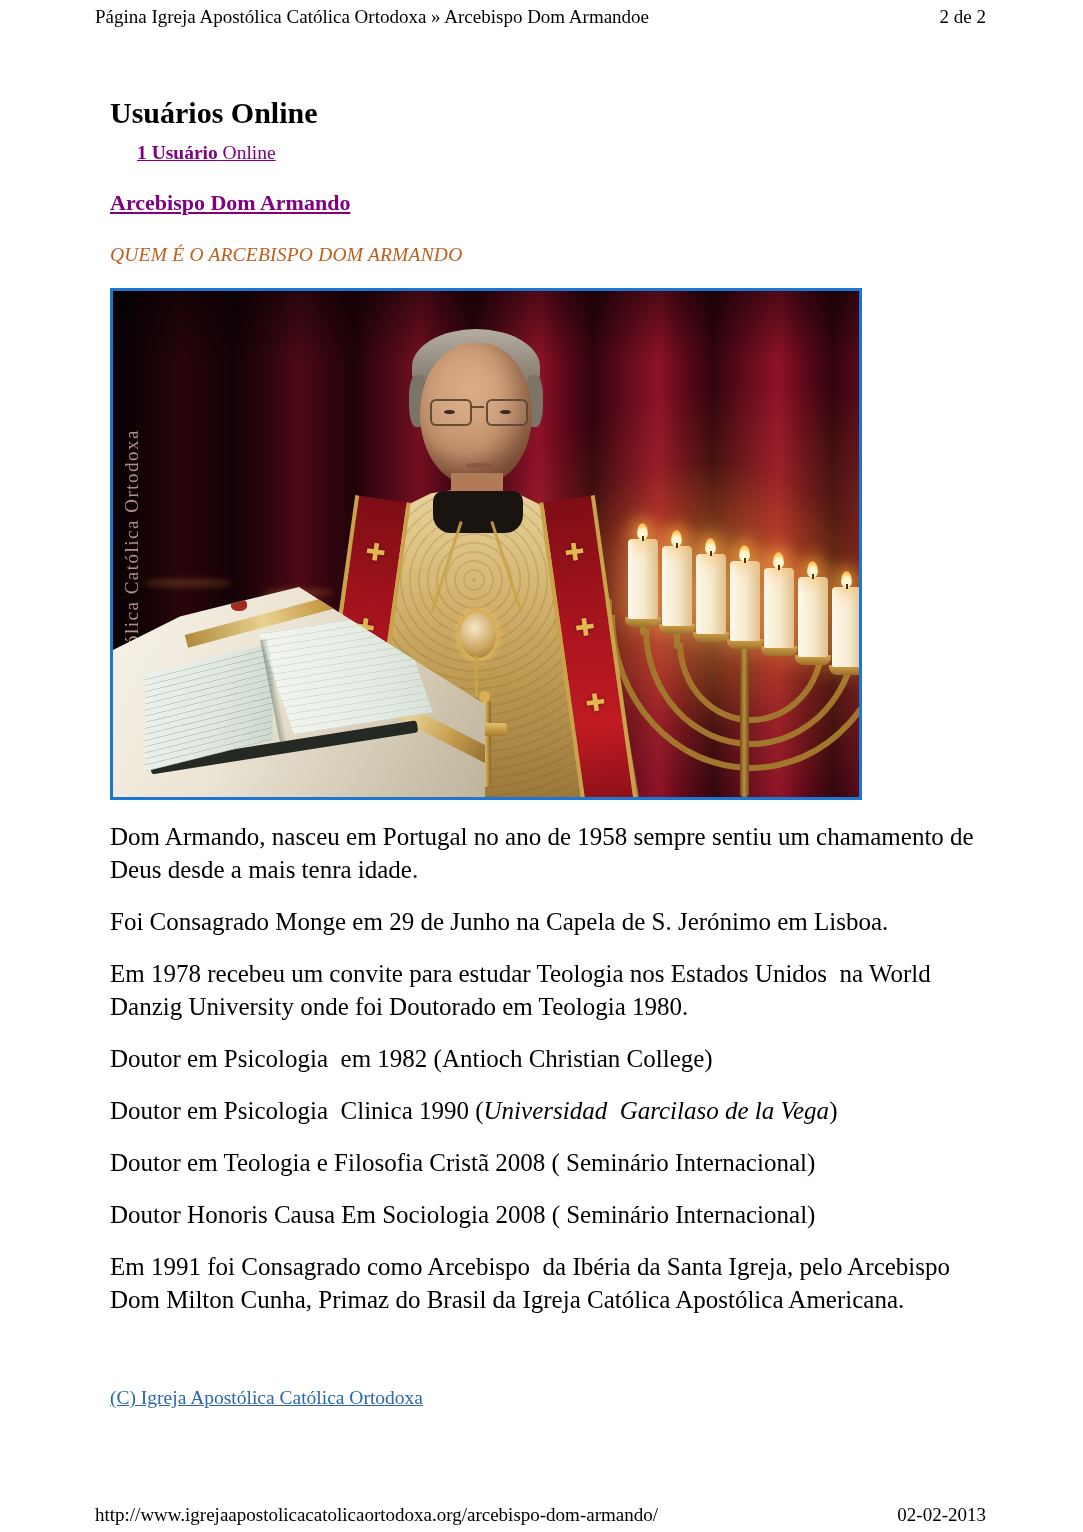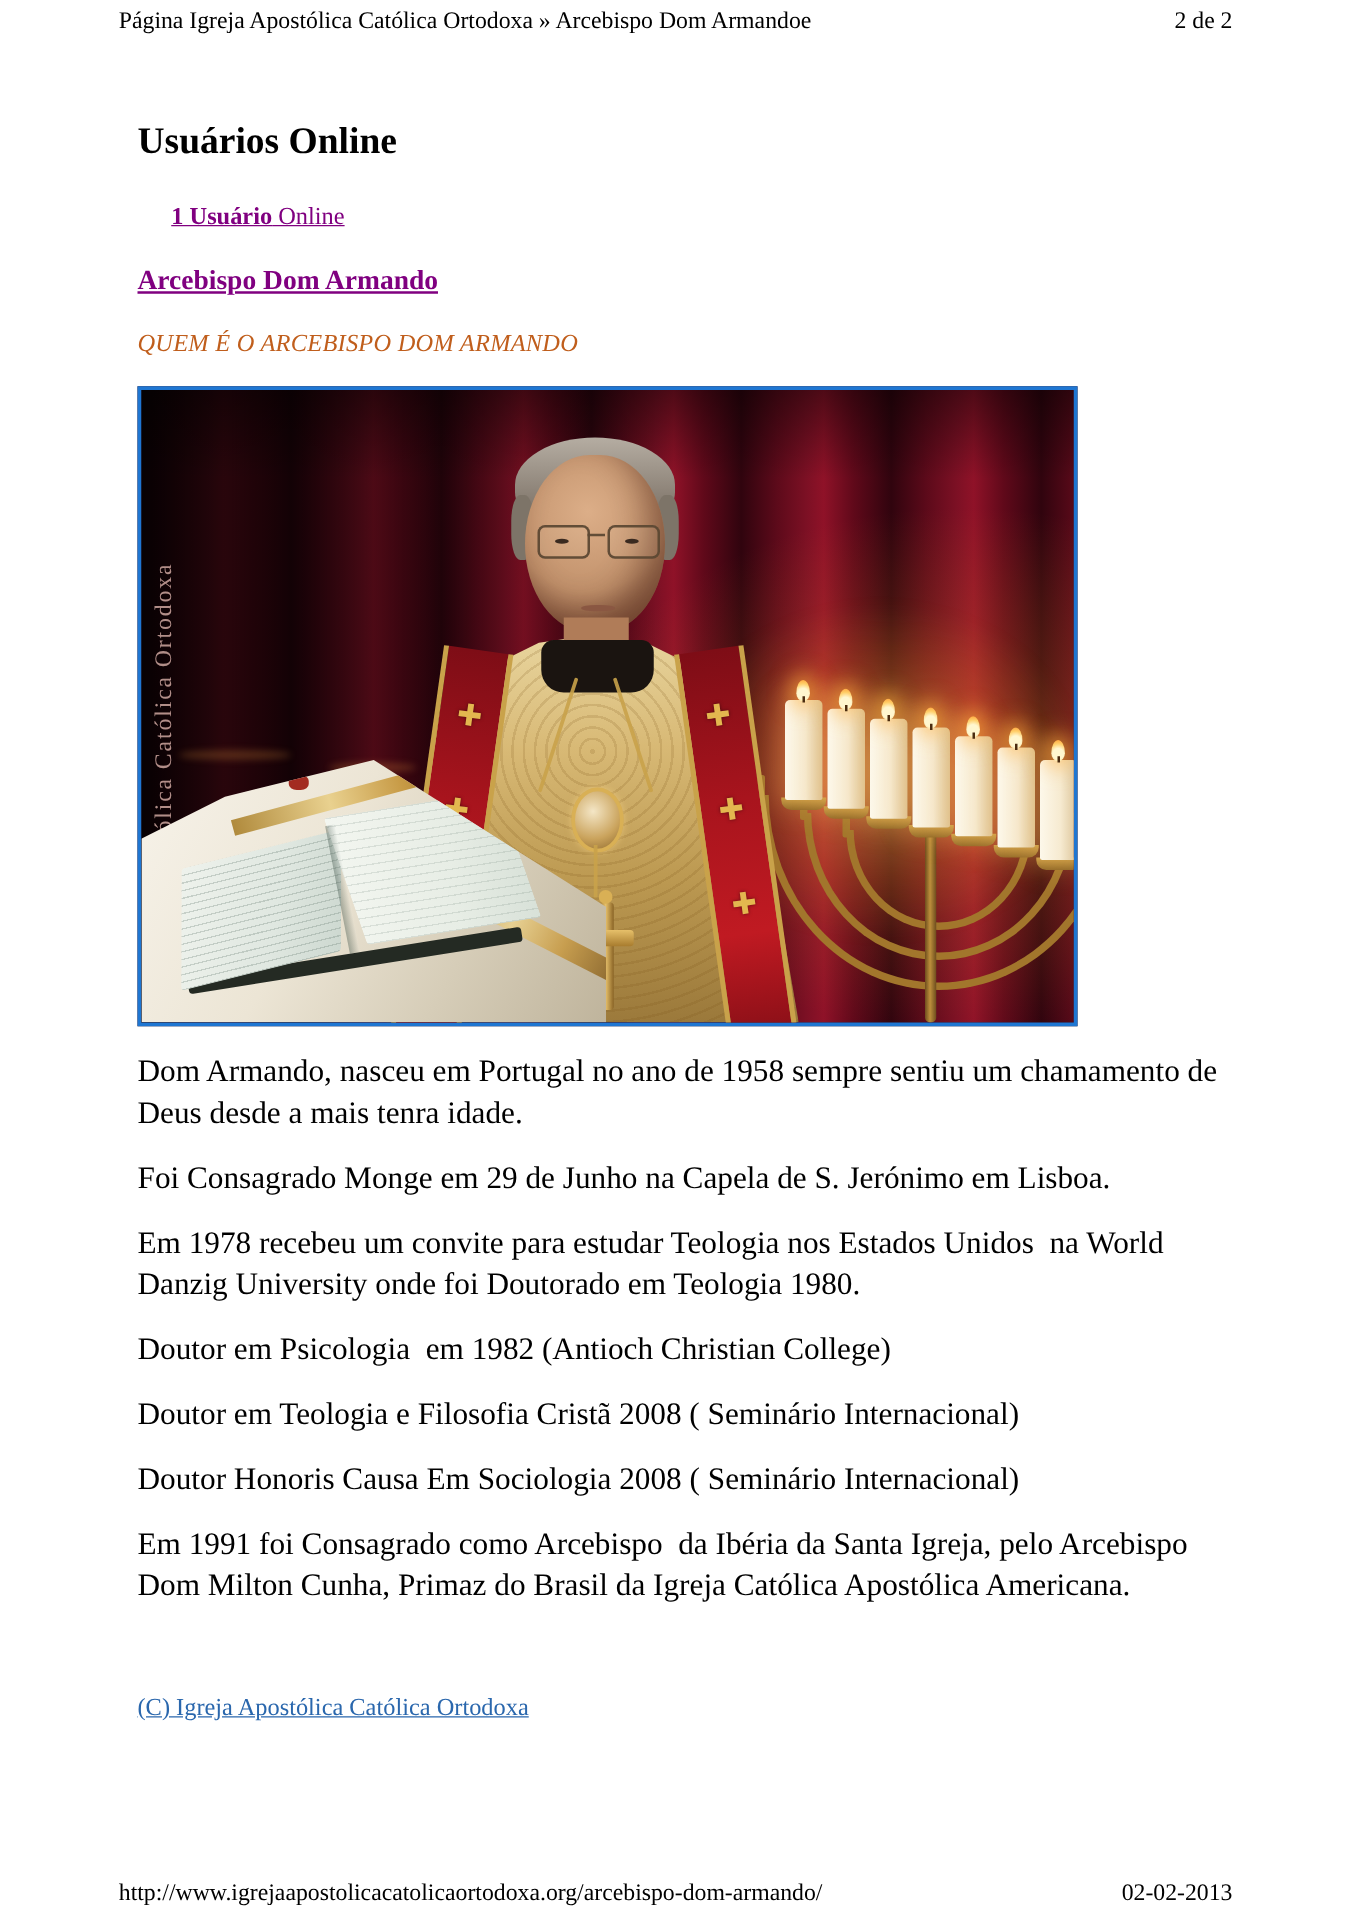--- a/index.html
+++ b/index.html
@@ -9,21 +9,21 @@
   }
 
   
   .print-header{position:absolute;top:6px;left:95px;right:97px;display:flex;
     justify-content:space-between;font-size:19px;}
   .print-footer{position:absolute;bottom:6px;left:95px;right:97px;display:flex;
     justify-content:space-between;font-size:19px;}
 
   
   .content{position:absolute;left:110px;top:96px;width:877px;}
-  h1.page-title{font-size:30px;font-weight:bold;margin:0 0 33px 0;}
+  h1.page-title{font-size:30px;font-weight:bold;margin:0 0 12px 0;}
   a{cursor:pointer;}
   .online-link{display:inline-block;font-size:19.5px;color:#800080;
     text-decoration:underline;margin:0 0 26px 0;}
   .online-link .bold{font-weight:bold;margin-left:27px;}
   .article-link{display:inline-block;font-size:22px;font-weight:bold;color:#800080;
     text-decoration:underline;margin:0 0 28px 0;}
   .subheading{display:block;font-size:19.5px;color:#c05e1c;margin:0 0 22px 0;
     letter-spacing:.2px;font-style:italic;}
   p.body-p{font-size:25px;line-height:1.32;margin:14px 0 19px 0;white-space:pre-wrap;}
   p.body-p .it{font-style:italic;}
@@ -257,20 +257,21 @@
       </div>
     </div>
 
   </div>
   
 
   <p class="body-p">Dom Armando, nasceu em Portugal no ano de 1958 sempre sentiu um chamamento de Deus desde a mais tenra idade.</p>
   <p class="body-p">Foi Consagrado Monge em 29 de Junho na Capela de S. Jerónimo em Lisboa.</p>
   <p class="body-p">Em 1978 recebeu um convite para estudar Teologia nos Estados Unidos  na World Danzig University onde foi Doutorado em Teologia 1980.</p>
   <p class="body-p">Doutor em Psicologia  em 1982 (Antioch Christian College)</p>
+  <p class="body-p"><span>Doutor em Psicologia  Clinica 1990 (</span><span class="it">Universidad  Garcilaso de la Vega</span><span>)</span></p>
   <p class="body-p">Doutor em Teologia e Filosofia Cristã 2008 ( Seminário Internacional)</p>
   <p class="body-p">Doutor Honoris Causa Em Sociologia 2008 ( Seminário Internacional)</p>
   <p class="body-p">Em 1991 foi Consagrado como Arcebispo  da Ibéria da Santa Igreja, pelo Arcebispo Dom Milton Cunha, Primaz do Brasil da Igreja Católica Apostólica Americana.</p>
 
   <a class="copyright-link">(C) Igreja Apostólica Católica Ortodoxa</a>
 </div>
 
 <div class="print-footer">
   <span>http://www.igrejaapostolicacatolicaortodoxa.org/arcebispo-dom-armando/</span>
   <span>02-02-2013</span>

